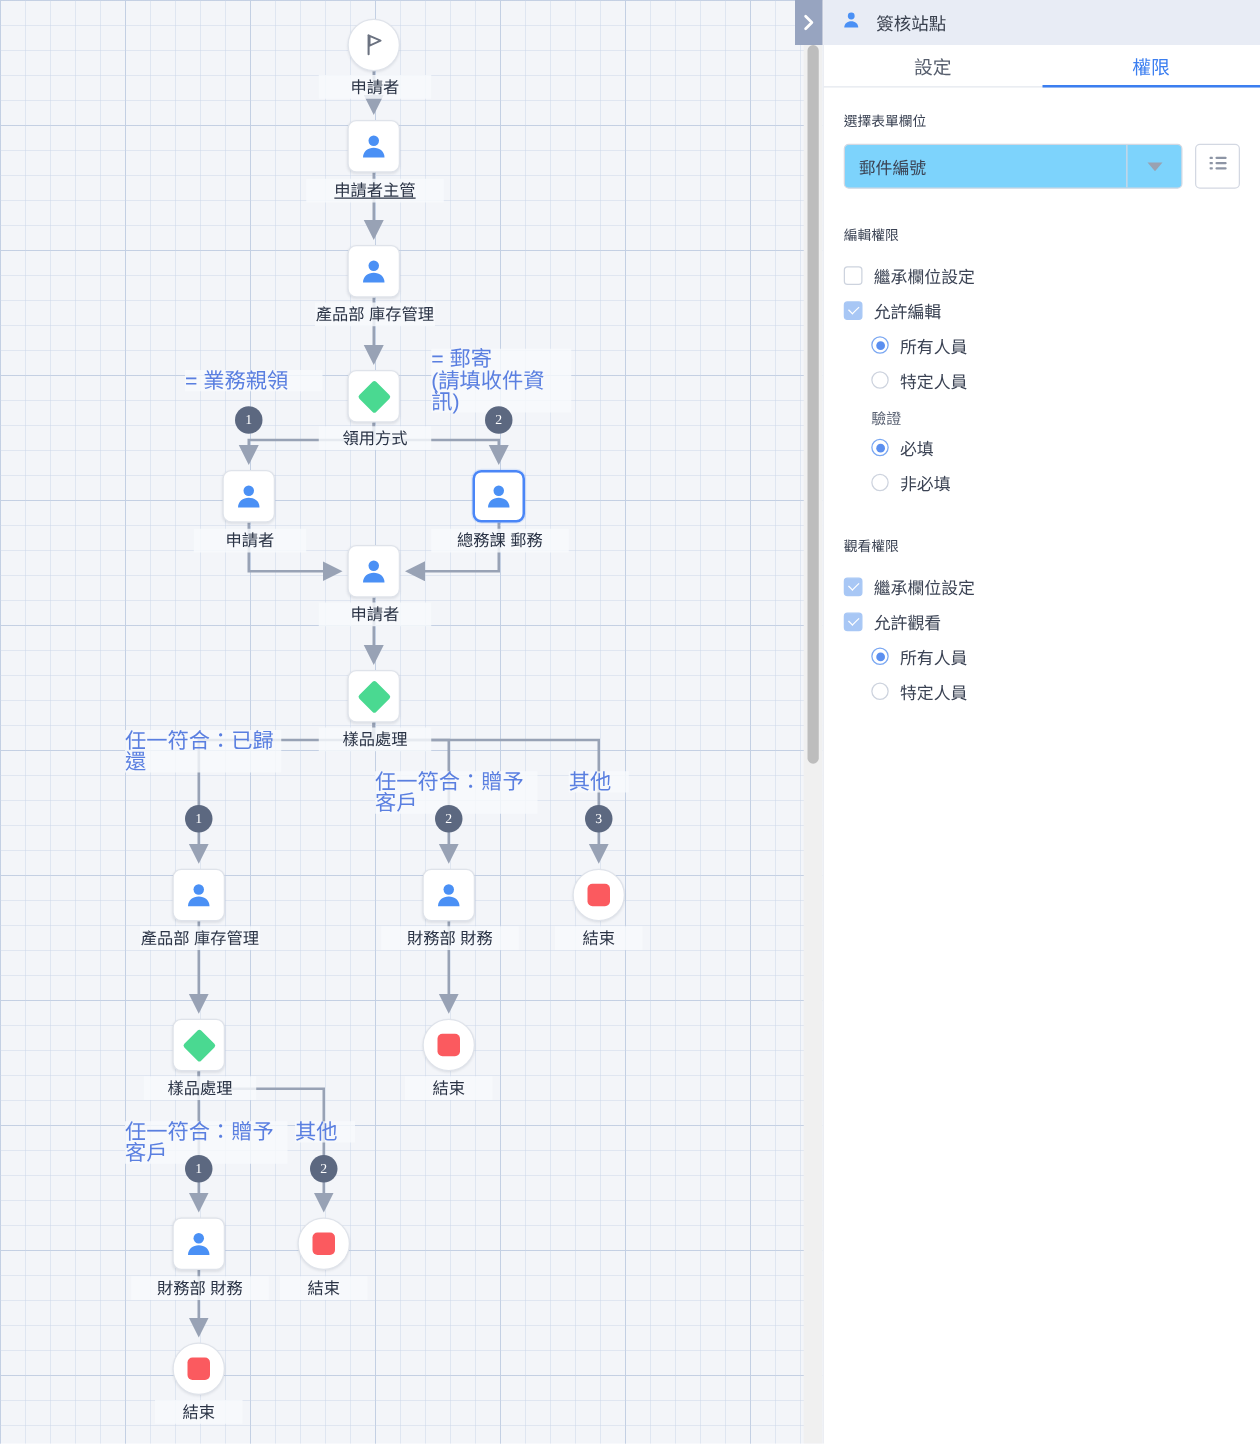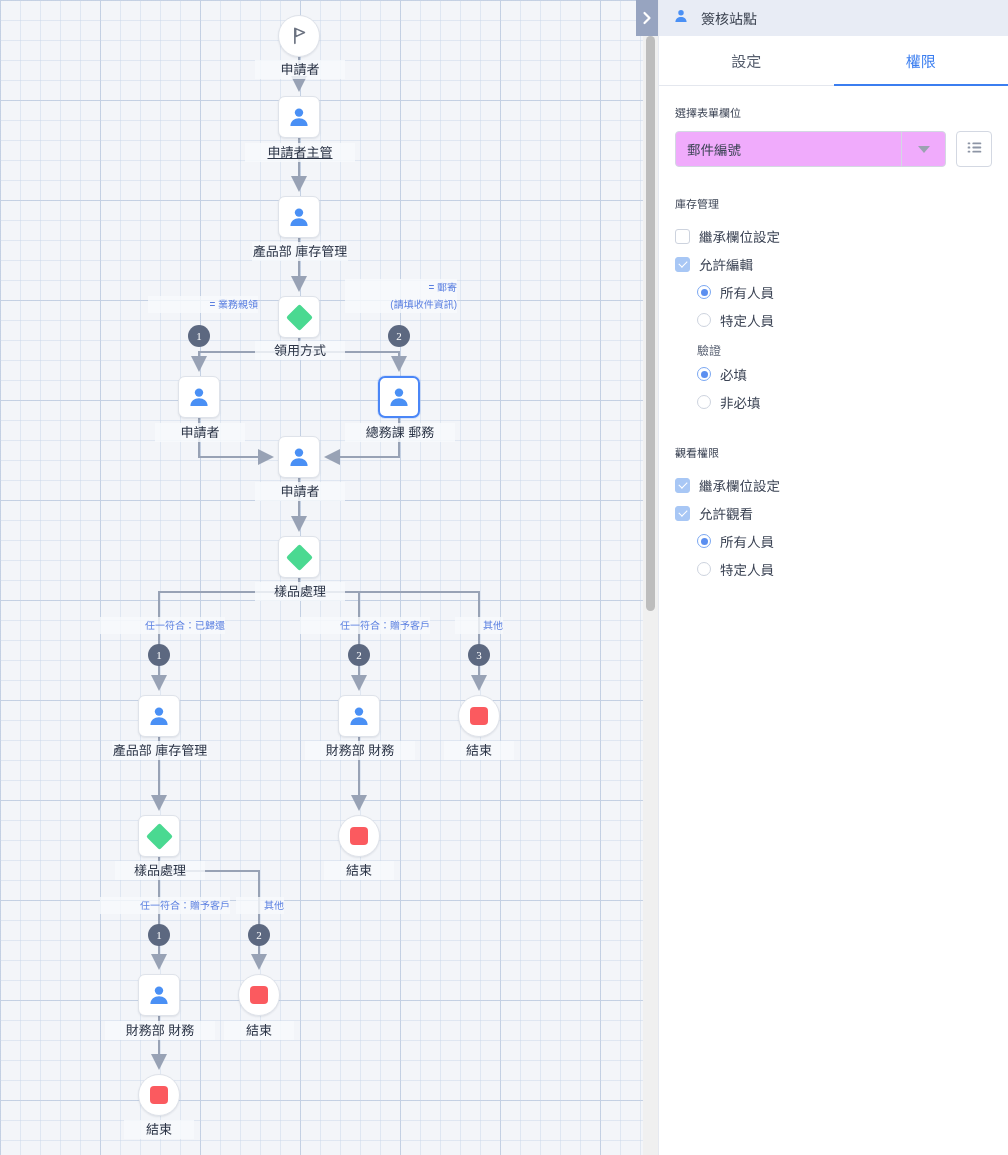--- a/index.html
+++ b/index.html
@@ -80,22 +80,22 @@
     text-align: center;
     font-size: 13px;
     line-height: 19px;
     color: #2b3446;
     background: rgba(248,250,253,.82);
     white-space: normal;
     pointer-events: none;
   }
   .edge-label {
     position: absolute;
-    text-align: right;
-    font-size: 10px;
+    text-align: left;
+    font-size: 17px;
     line-height: 17px;
     color: #5a7fe0;
     background: rgba(248,250,253,.80);
     white-space: pre-line;
     pointer-events: none;
   }
   .seq-badge {
     position: absolute;
     width: 22px; height: 22px;
     border-radius: 50%;
@@ -146,21 +146,21 @@
     background: #e8ecf5;
     display: flex; align-items: center;
     padding-left: 14px;
     gap: 12px;
   }
   #panel-header .title {
     font-size: 14px; color: #39404e;
   }
   #panel-tabs {
     display: flex;
-    height: 50px;
+    height: 34px;
     border-bottom: 1px solid #e4e7ee;
   }
   .tab {
     flex: 1;
     display: flex; align-items: center; justify-content: center;
     font-size: 15px;
     color: #565e6d;
     cursor: pointer;
     position: relative;
   }
@@ -177,21 +177,21 @@
     color: #3b4354;
     margin-bottom: 11px;
   }
   .field-row { display: flex; align-items: center; gap: 10px; }
   .select-box {
     flex: 1;
     height: 36px;
     border: 1px solid #d3d8e2;
     border-radius: 4px;
     display: flex; align-items: stretch;
-    background: #f0abfc;
+    background: #7dd3fc;
     overflow: hidden;
   }
   .select-value {
     flex: 1;
     display: flex; align-items: center;
     padding-left: 11px;
     font-size: 13.5px;
     color: #3b4354;
   }
   .select-arrow {
@@ -436,21 +436,21 @@
         <div class="node-label" style="left: 115px; top: 861px; width: 90px;">樣品處理</div>
         <div class="node-label" style="left: 105px; top: 1021px; width: 110px;">財務部 財務</div>
         <div class="node-label" style="left: 224px; top: 1021px; width: 70px;">結束</div>
         <div class="node-label" style="left: 324px; top: 861px; width: 70px;">結束</div>
         <div class="node-label" style="left: 124px; top: 1120px; width: 70px;">結束</div>
       </div>
     <div id="edgelabels-layer">
         <div class="edge-label" style="left: 148px; top: 296px; width: 110px;">= 業務親領</div>
         <div class="edge-label" style="left: 345px; top: 279px; width: 112px;">= 郵寄
 (請填收件資訊)</div>
-        <div class="edge-label" style="left: 100px; top: 617px; width: 125px;">任一符合：已歸還</div>
+        <div class="edge-label" style="left: 100px; top: 584px; width: 125px;">任一符合：已歸還</div>
         <div class="edge-label" style="left: 300px; top: 617px; width: 130px;">任一符合：贈予客戶</div>
         <div class="edge-label" style="left: 455px; top: 617px; width: 48px;">其他</div>
         <div class="edge-label" style="left: 100px; top: 897px; width: 130px;">任一符合：贈予客戶</div>
         <div class="edge-label" style="left: 236px; top: 897px; width: 48px;">其他</div>
       </div>
     <div id="badges-layer">
         <div class="seq-badge" style="left: 188px; top: 325px;">1</div>
         <div class="seq-badge" style="left: 388px; top: 325px;">2</div>
         <div class="seq-badge" style="left: 148px; top: 644px;">1</div>
         <div class="seq-badge" style="left: 348px; top: 644px;">2</div>
@@ -510,21 +510,21 @@
                 <rect x="2" y="13.8" width="3" height="2.2" rx=".6"></rect>
                 <rect x="7.5" y="13.8" width="10.5" height="2.2" rx="1"></rect>
               </g>
             </svg>
           </span>
         </div>
       </div>
 
       <div class="divider-space"></div>
 
-      <div class="section-label">庫存管理</div>
+      <div class="section-label">編輯權限</div>
 
       <div class="opt-row">
         <span class="cb"></span>
         <span class="lbl">繼承欄位設定</span>
       </div>
 
       <div class="opt-row">
         <span class="cb checked"></span>
         <span class="lbl">允許編輯</span>
       </div>

